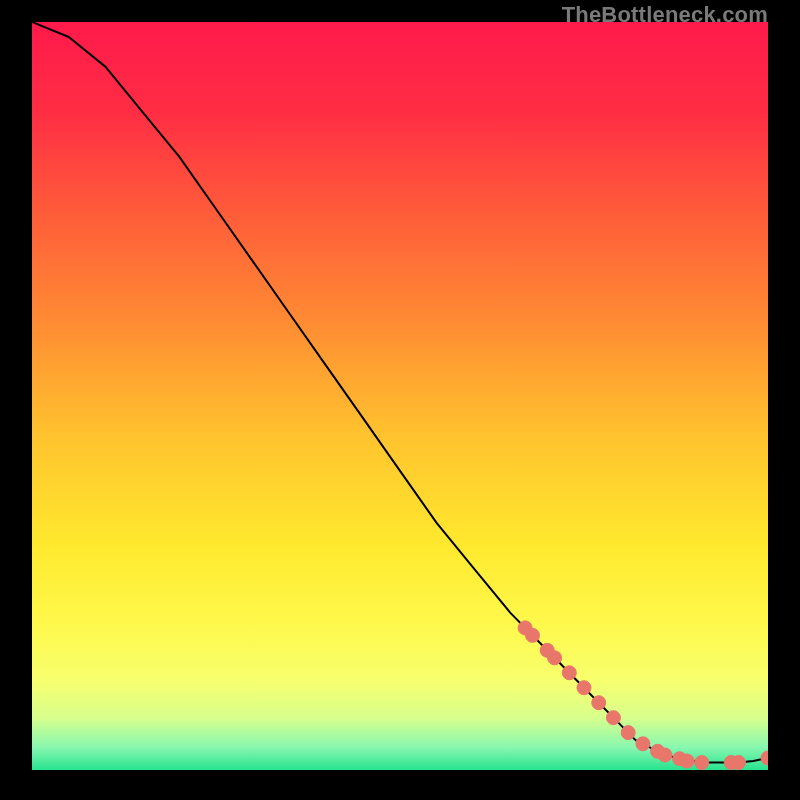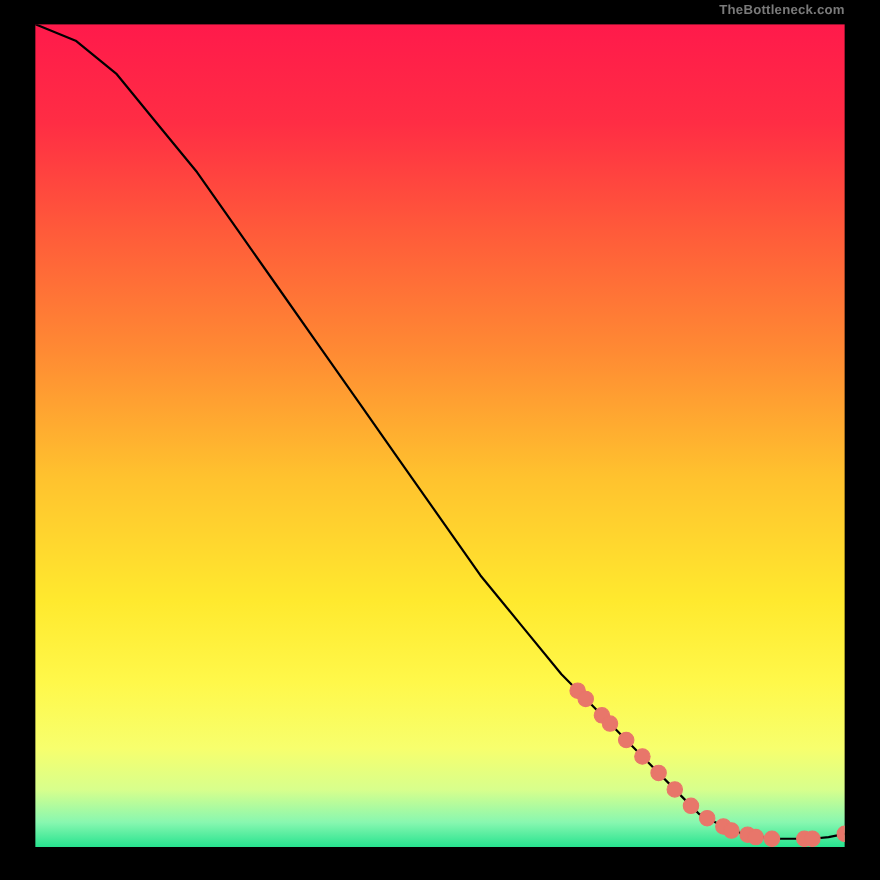--- a/index.html
+++ b/index.html
@@ -21,21 +21,21 @@
     left: 32px;
     top: 22px;
     width: 736px;
     height: 748px;
   }
   .watermark {
     position: absolute;
     top: 2px;
     right: 32px;
     font-family: Arial, Helvetica, sans-serif;
-    font-size: 12px;
+    font-size: 22px;
     font-weight: 600;
     color: #7a7a7a;
     letter-spacing: 0.2px;
     margin-left: 28px;
   }
   svg { display: block; }
 </style>
 </head>
 <body>
 

